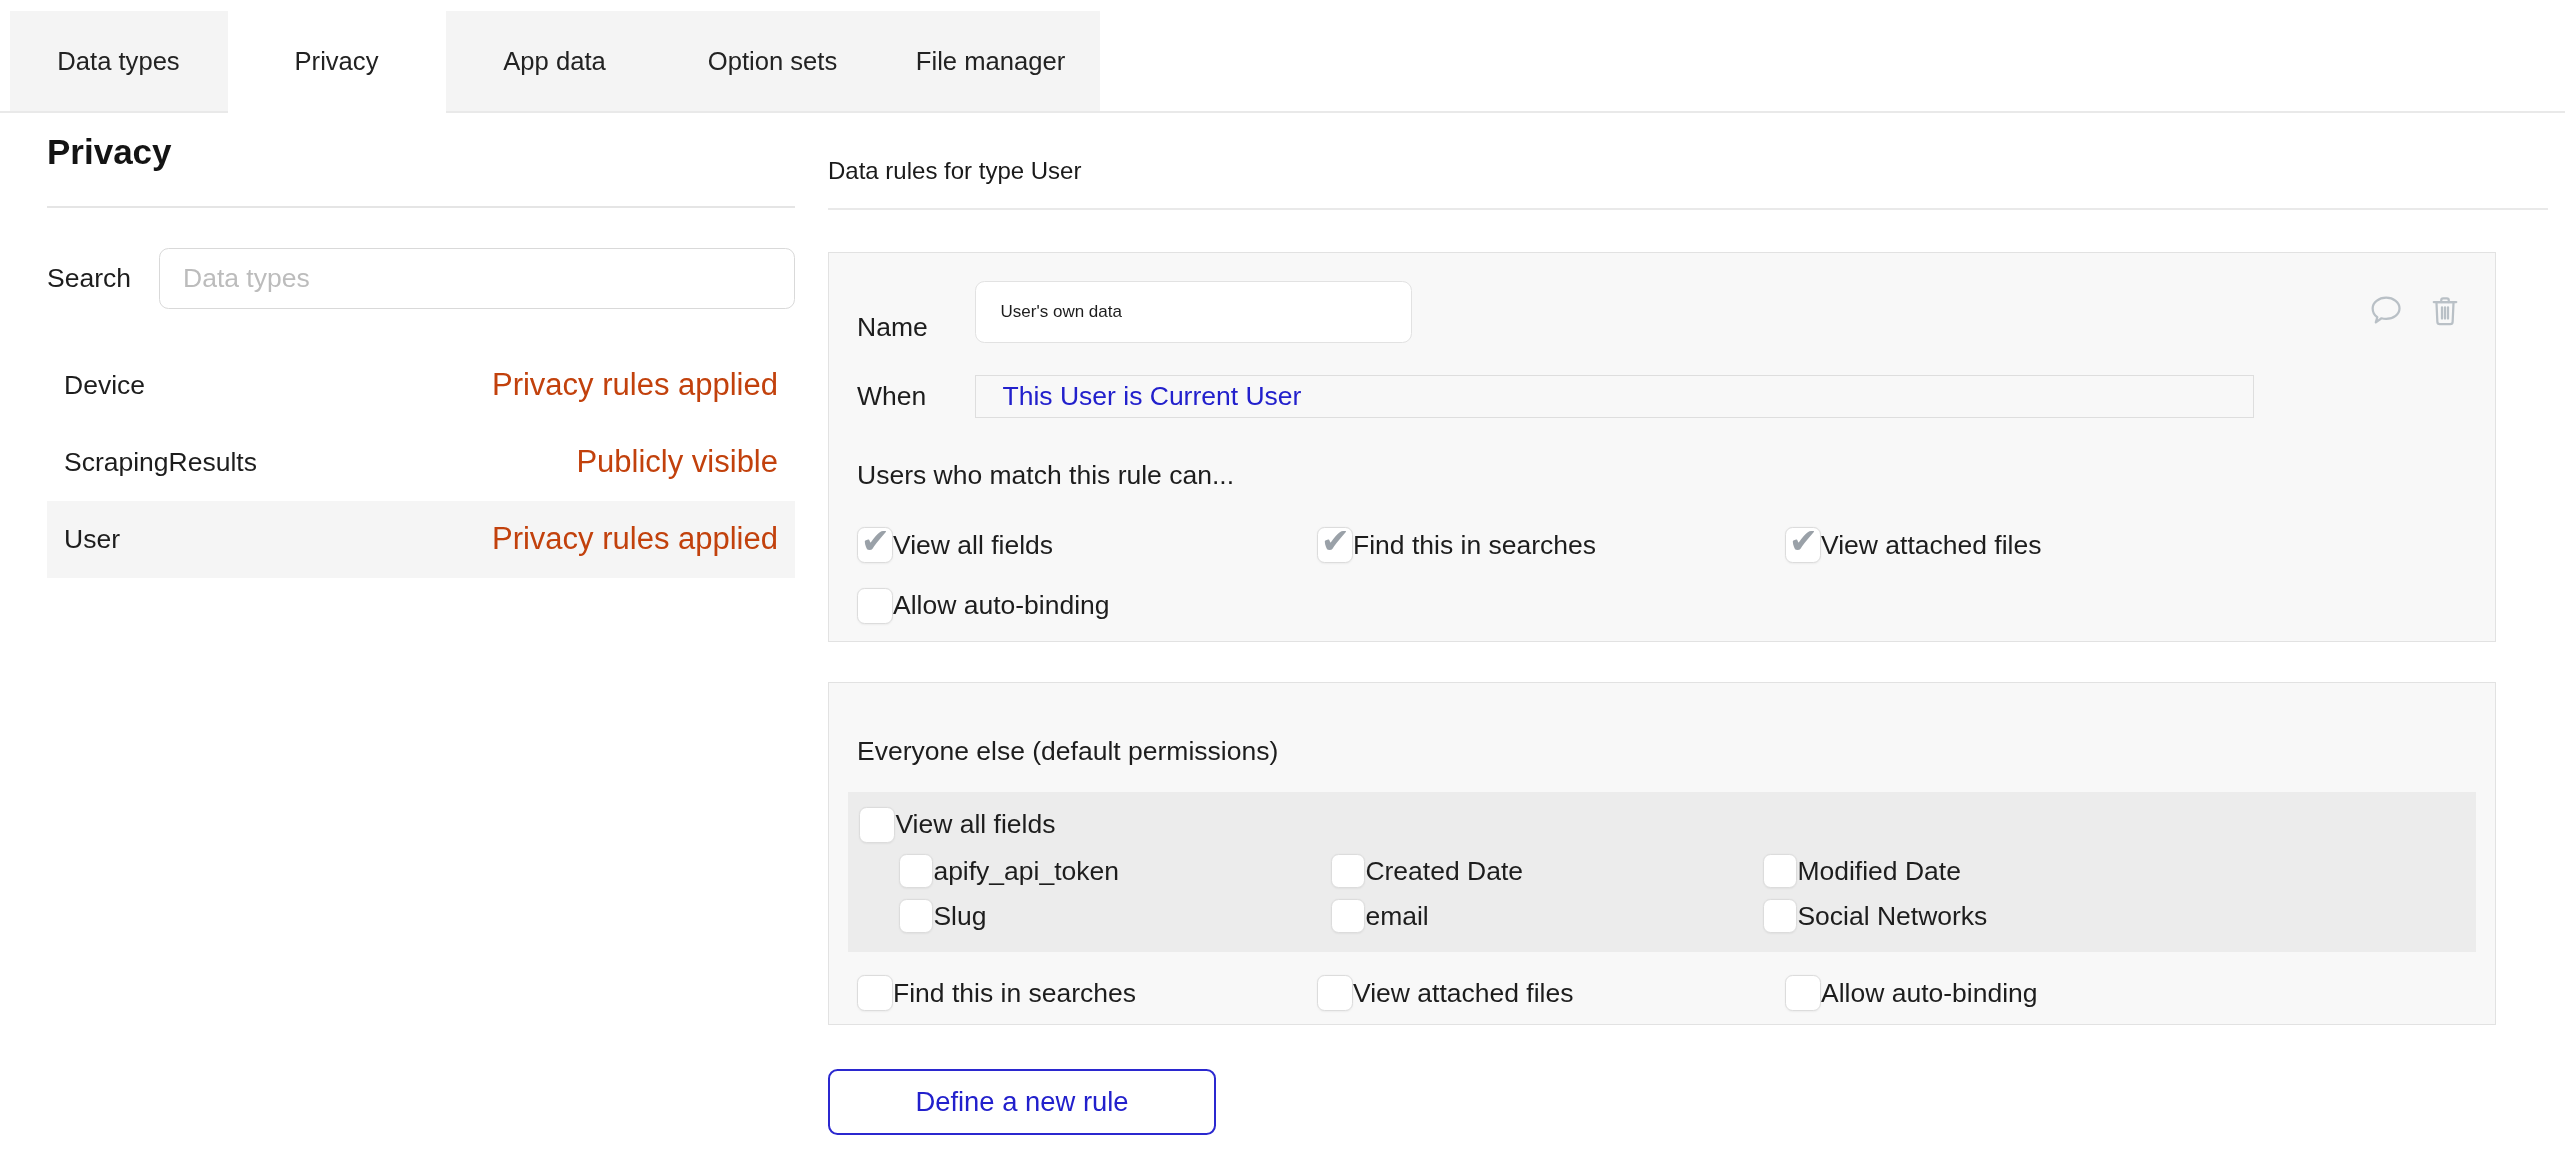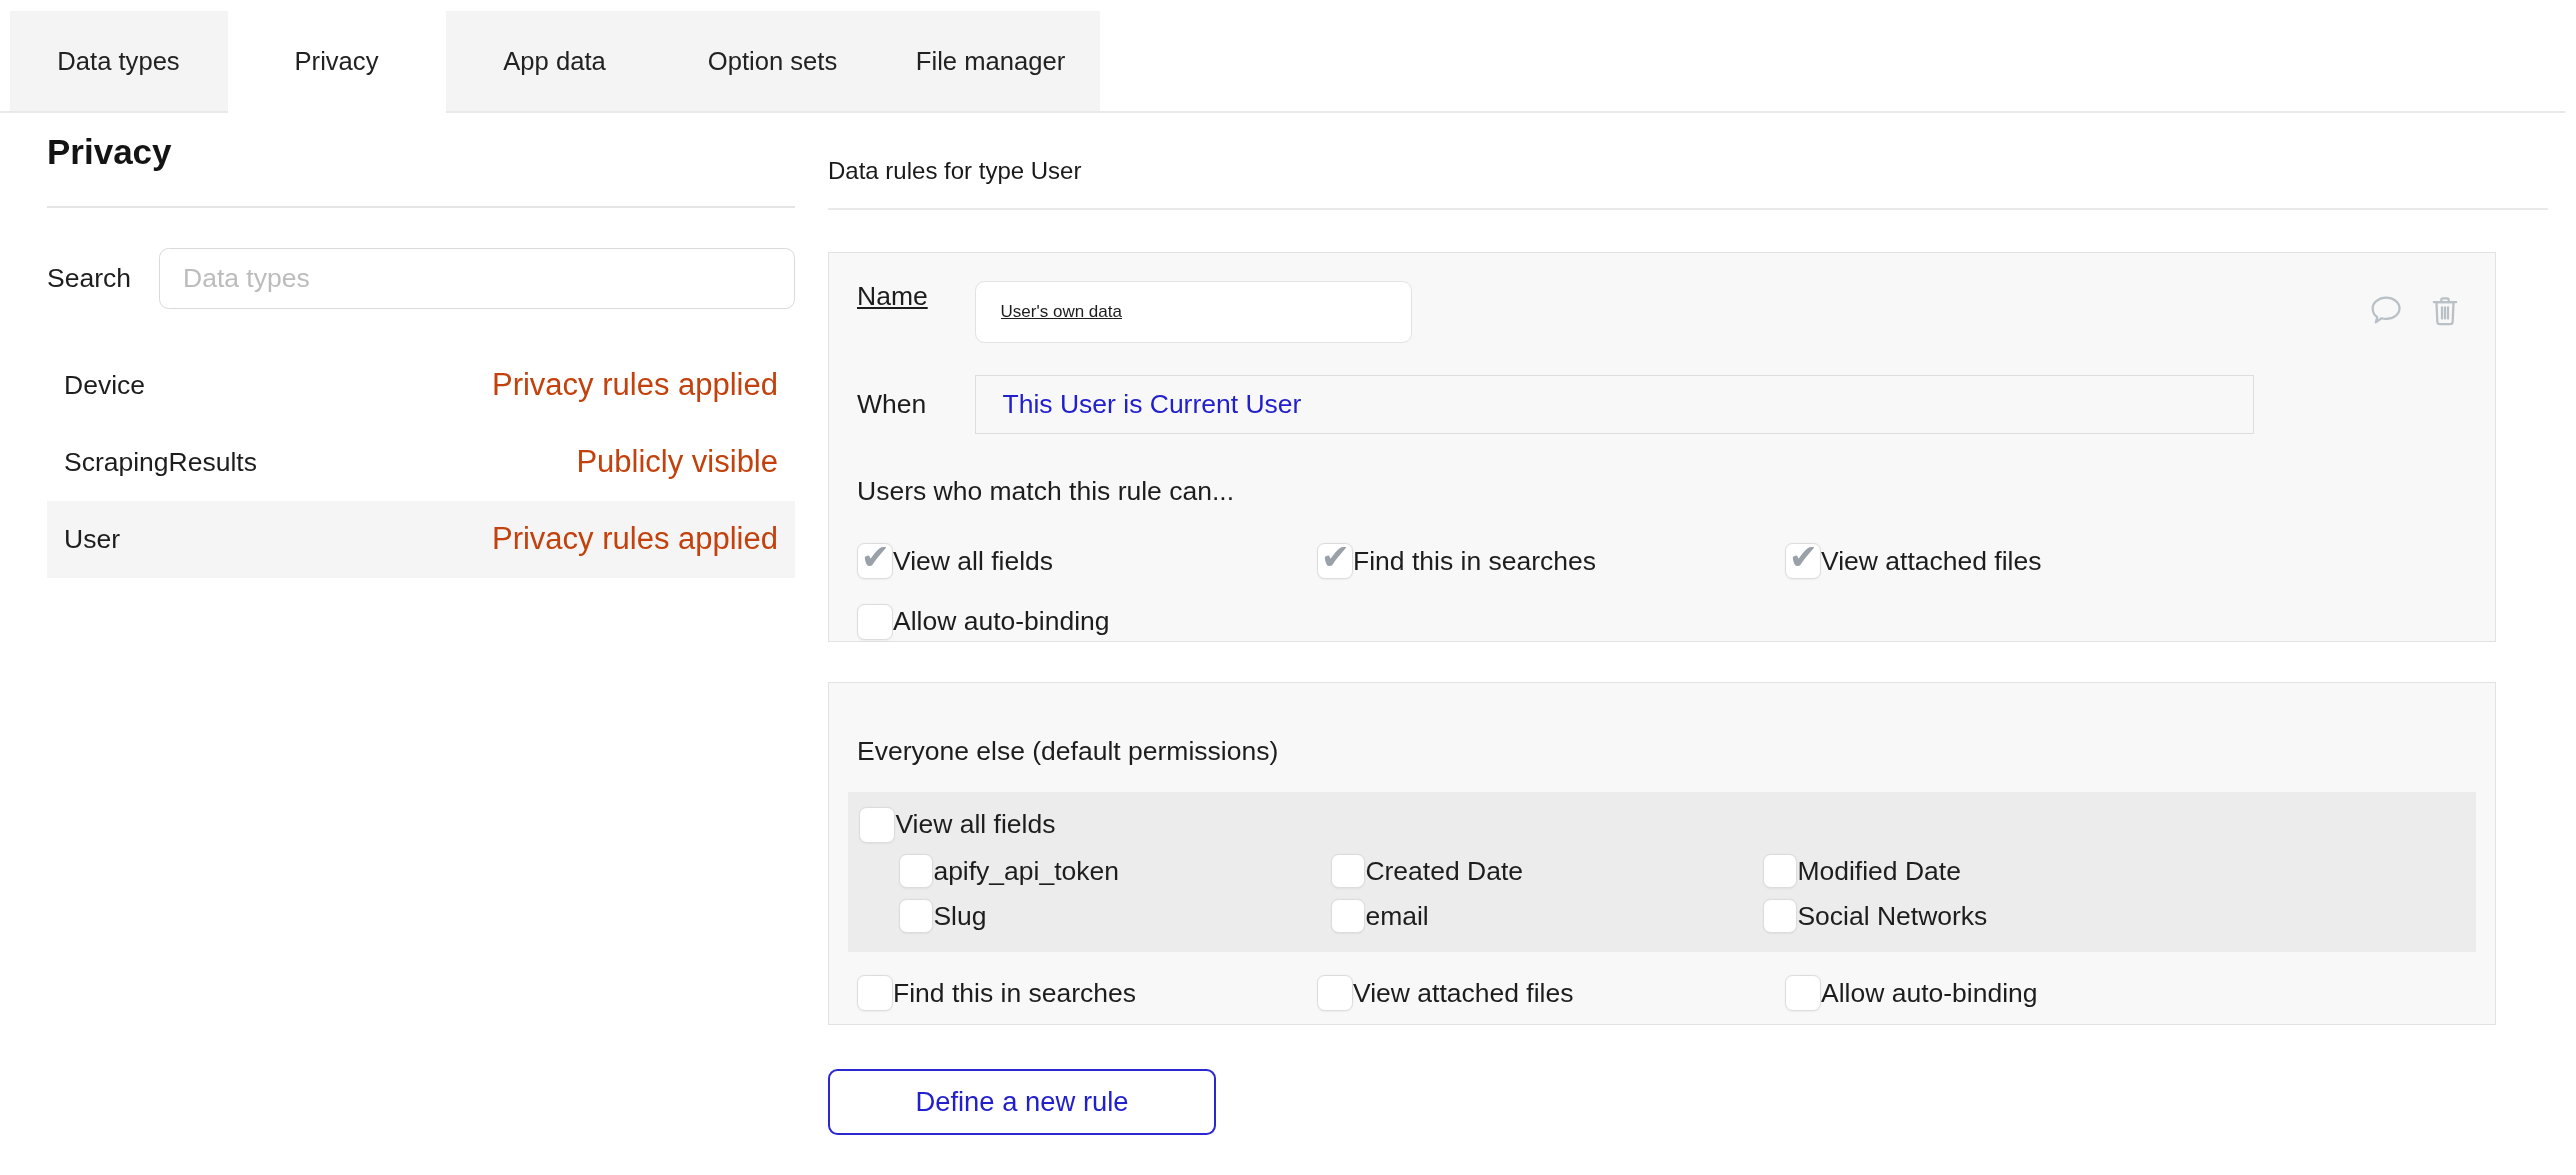--- a/index.html
+++ b/index.html
@@ -52,35 +52,35 @@
   .main { position: absolute; left: 828px; top: 144px; width: 1722px; }
   .main-title { font-size: 24px; margin-top: 13.2px; color: #1a1a1a; }
   .main-divider { height: 1.9px; background: #e9e9e9; margin-top: 23px; width: 1720px; }
 
   .rule-card {
     margin-top: 42px; position: relative;
     width: 1668px; height: 390px;
     border: 1.9px solid #e2e2e2; background: #f8f8f8;
     padding: 28px 28px;
   }
-  .field-row { display: flex; align-items: flex-start; text-decoration: underline; }
+  .field-row { display: flex; align-items: flex-end; }
   .field-label { width: 118px; font-size: 26.5px; flex: none; }
   .name-input {
     width: 437px; height: 62px; background: #fff;
     border: 1.9px solid #e2e2e2; border-radius: 9.5px;
     padding: 0 24.6px; font-size: 17px; color: #1d1d1d;
     outline: none; font-family: inherit;
   }
   .card-icons { position: absolute; right: 32px; top: 40px; display: flex; gap: 23px; }
   .icon-btn { width: 36px; height: 36px; cursor: pointer; }
   .icon-btn svg { width: 100%; height: 100%; }
 
   .when-row { display: flex; align-items: center; margin-top: 32px; }
   .when-box {
-    width: 1279px; height: 59px;
+    width: 1279px; height: 43px;
     border: 1.9px solid #dedede; background: transparent;
     display: flex; align-items: center; padding: 0 26.5px;
     font-size: 26.5px; cursor: pointer; text-align: center;
   }
   .blue-text { color: #2220cc; }
 
   .can-text { margin-top: 42px; font-size: 26.5px; }
 
   .perm-grid { margin-top: 36px; display: grid; grid-template-columns: 460px 468px 1fr; row-gap: 24.6px; }
   .perm { display: flex; align-items: center; }

